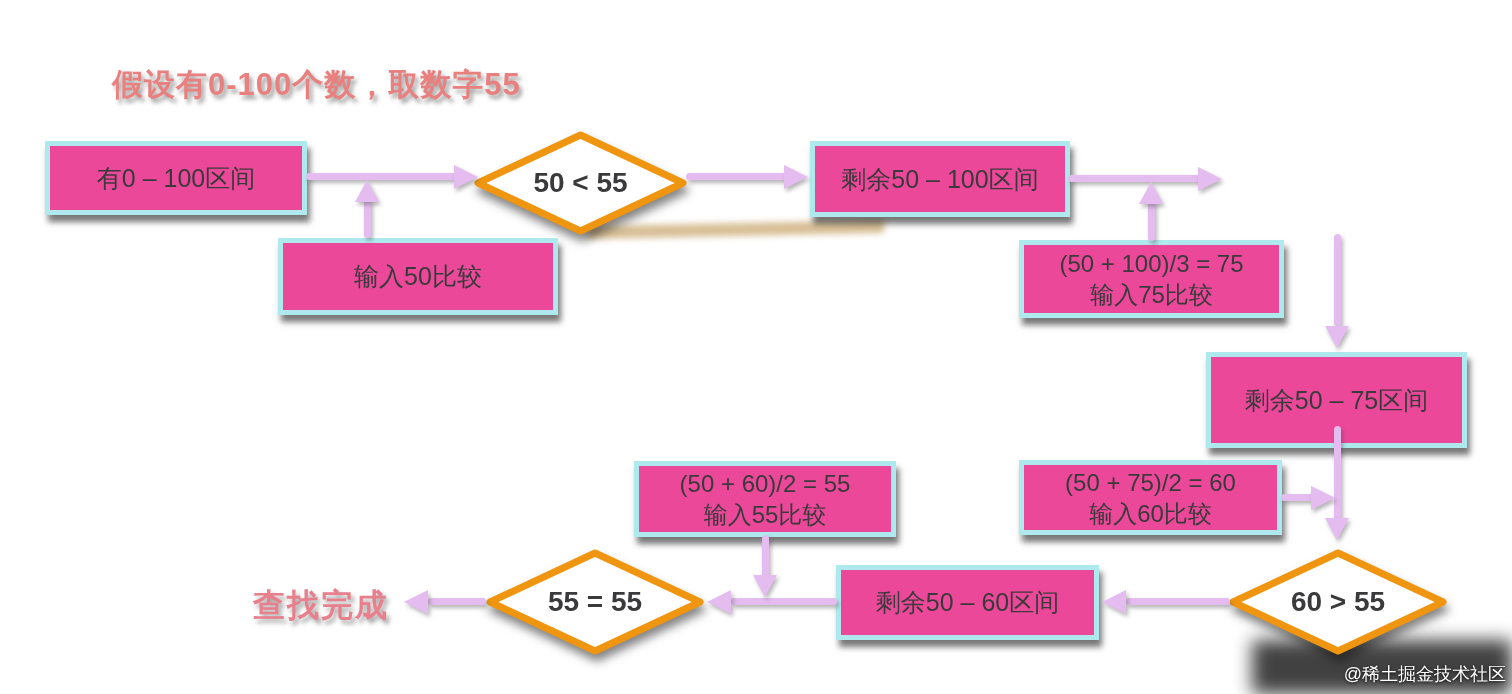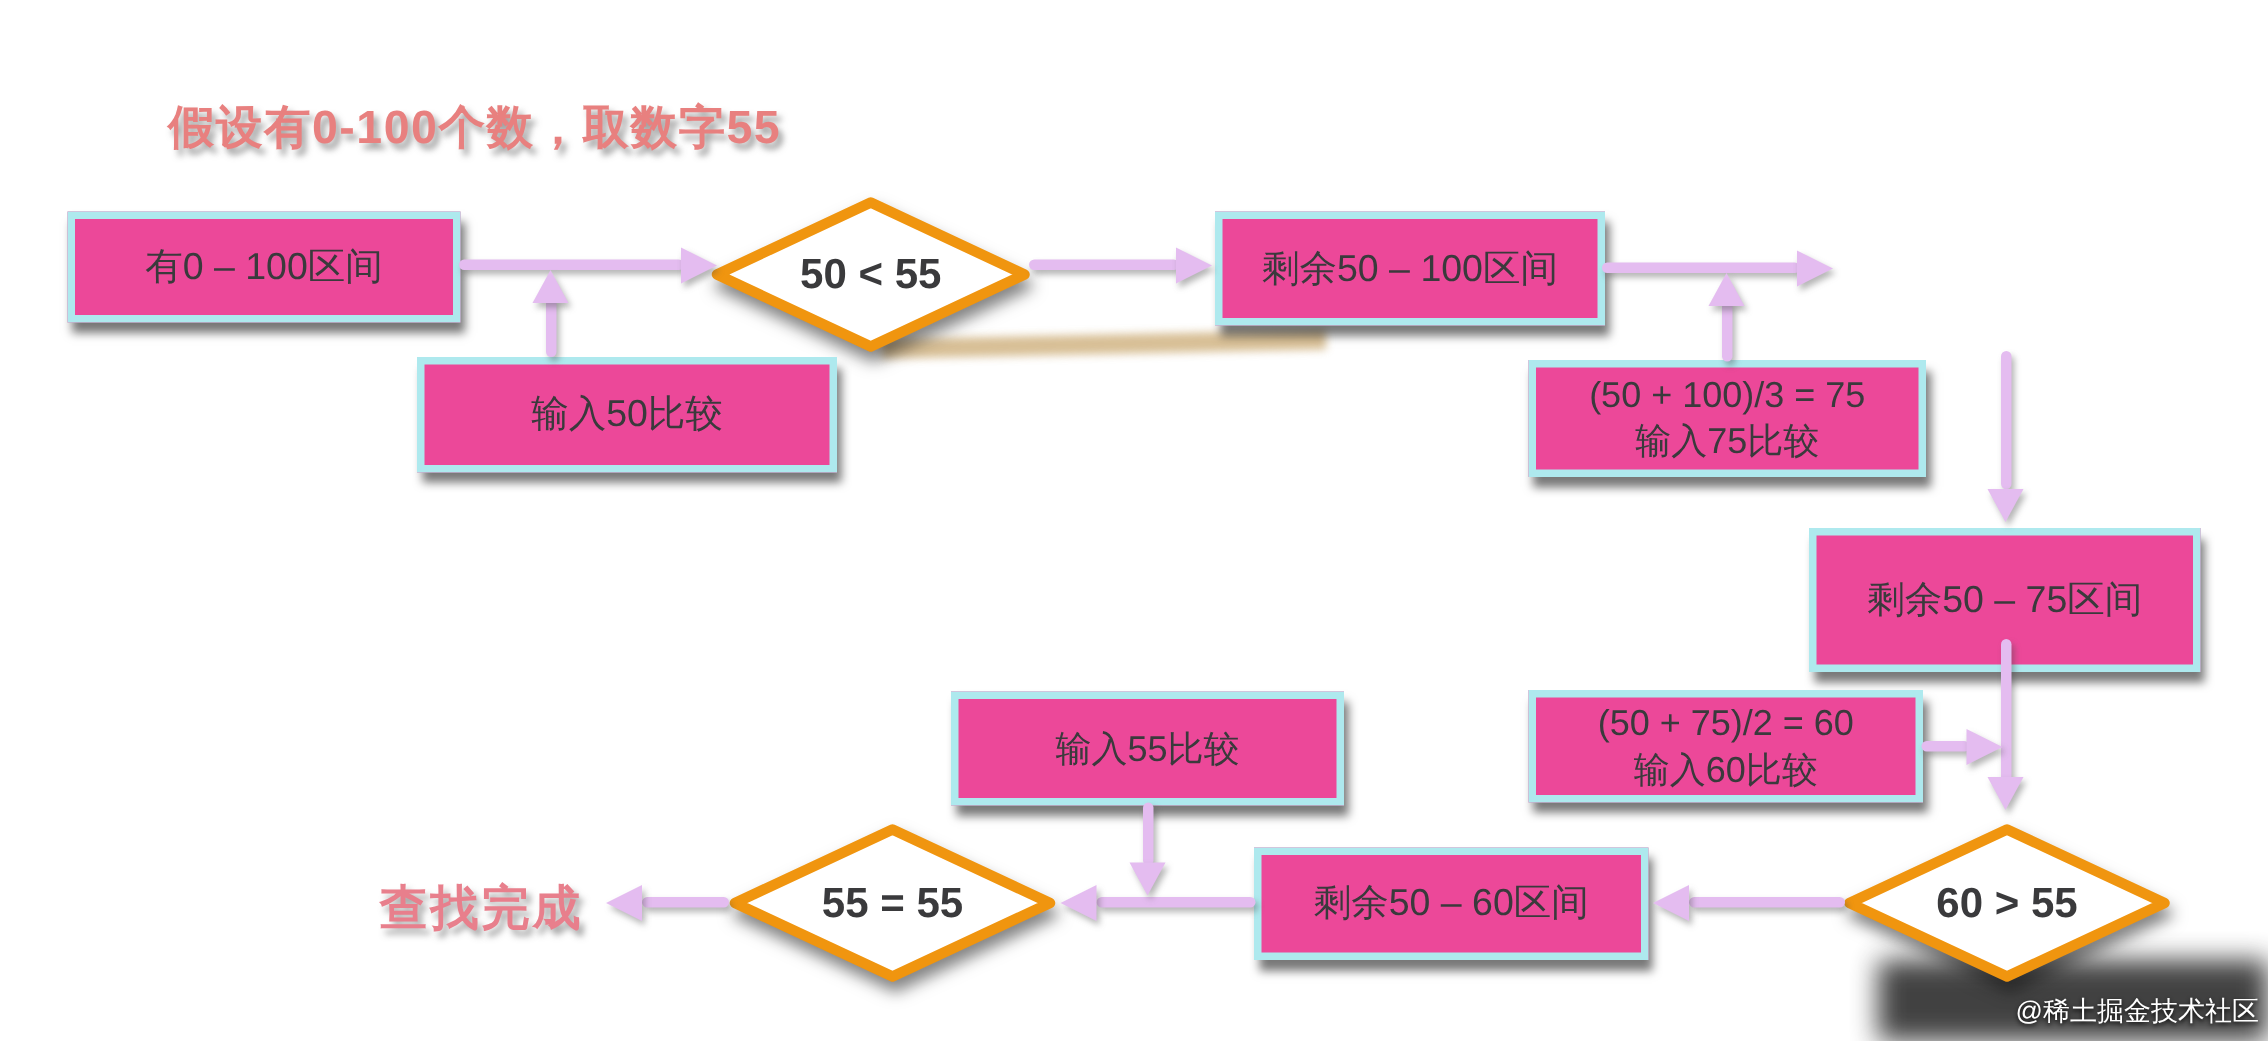--- a/index.html
+++ b/index.html
@@ -83,20 +83,21 @@
   <div class="pbox twoline" style="left:1019px; top:240px; width:265px; height:78px;">
     <span>(50 + 100)/3 = 75</span>
     <span>输入75比较</span>
   </div>
 
   <div class="pbox" style="left:1206px; top:352px; width:261px; height:96px;">
     <span>剩余50 – 75区间</span>
   </div>
 
   <div class="pbox twoline" style="left:634px; top:461px; width:262px; height:76px;">
+    <span>(50 + 60)/2 = 55</span>
     <span>输入55比较</span>
   </div>
 
   <div class="pbox twoline" style="left:1019px; top:460px; width:263px; height:75px;">
     <span>(50 + 75)/2 = 60</span>
     <span>输入60比较</span>
   </div>
 
   <div class="diamond" style="left:1228px; top:548px; width:220px; height:108px;">
     <svg class="dshape" width="220" height="108" viewBox="0 0 220 108">

